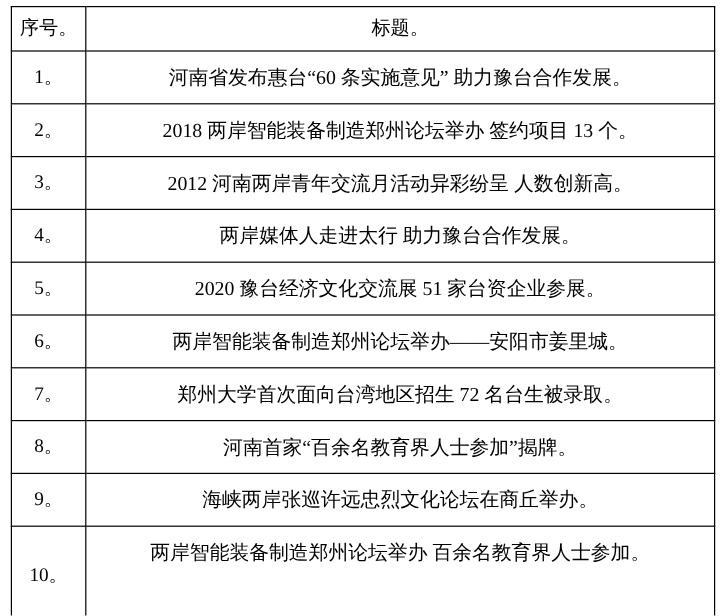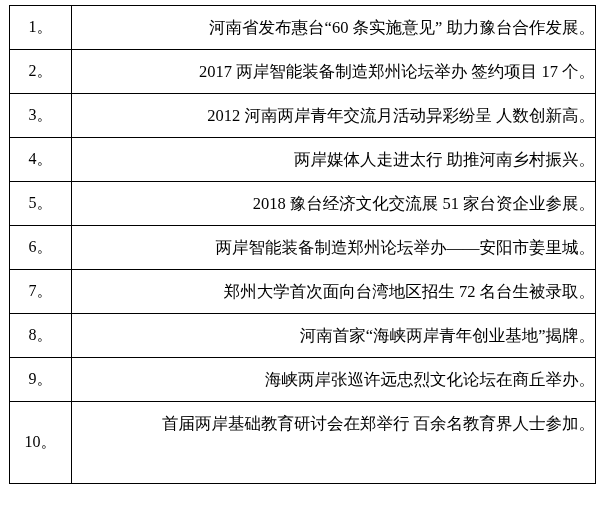--- a/index.html
+++ b/index.html
@@ -45,21 +45,21 @@
     font-size: 16px;
     height: 36px;
     line-height: 36px;
   }
   .idx-cell {
     text-align: center;
     font-size: 16px;
     height: 43px;
   }
   .title-cell {
-    text-align: right;
+    text-align: center;
     font-size: 16.5px;
     height: 43px;
     padding-left: 8px;
     padding-right: 4px;
     line-height: 25px;
   }
   .title-cell.two-line {
     height: 72px;
     vertical-align: top;
     padding-top: 9px;
@@ -76,74 +76,78 @@
 <body>
 
 <div class="page">
   <table class="doc-table">
     <colgroup>
       <col class="col-idx">
       <col class="col-title">
     </colgroup>
     <tbody>
       <tr>
+        <td class="hdr-cell">序号。</td>
+        <td class="hdr-cell">标题。</td>
+      </tr>
+      <tr>
         <td class="idx-cell">1。</td>
         <td class="title-cell">
             <span class="nowrap-inner">河南省发布惠台“60 条实施意见”  助力豫台合作发展。</span>
           </td>
       </tr>
       <tr>
         <td class="idx-cell">2。</td>
         <td class="title-cell">
-            <span class="nowrap-inner">2017 两岸智能装备制造郑州论坛举办  签约项目 17 个。</span>
+            <span class="nowrap-inner">2018 两岸智能装备制造郑州论坛举办  签约项目 13 个。</span>
           </td>
       </tr>
       <tr>
         <td class="idx-cell">3。</td>
         <td class="title-cell">
             <span class="nowrap-inner">2012 河南两岸青年交流月活动异彩纷呈  人数创新高。</span>
           </td>
       </tr>
       <tr>
         <td class="idx-cell">4。</td>
         <td class="title-cell">
-            <span class="nowrap-inner">两岸媒体人走进太行  助推河南乡村振兴。</span>
+            <span class="nowrap-inner">两岸媒体人走进太行  助力豫台合作发展。</span>
           </td>
       </tr>
       <tr>
         <td class="idx-cell">5。</td>
         <td class="title-cell">
-            <span class="nowrap-inner">2018 豫台经济文化交流展  51 家台资企业参展。</span>
+            <span class="nowrap-inner">2020 豫台经济文化交流展  51 家台资企业参展。</span>
           </td>
       </tr>
       <tr>
         <td class="idx-cell">6。</td>
         <td class="title-cell">
             <span class="nowrap-inner">两岸智能装备制造郑州论坛举办——安阳市姜里城。</span>
           </td>
       </tr>
       <tr>
         <td class="idx-cell">7。</td>
         <td class="title-cell">
             <span class="nowrap-inner">郑州大学首次面向台湾地区招生  72 名台生被录取。</span>
           </td>
       </tr>
       <tr>
         <td class="idx-cell">8。</td>
         <td class="title-cell">
-            <span class="nowrap-inner">河南首家“海峡两岸青年创业基地”揭牌。</span>
+            <span class="nowrap-inner">河南首家“百余名教育界人士参加”揭牌。</span>
           </td>
       </tr>
       <tr>
         <td class="idx-cell">9。</td>
         <td class="title-cell">
             <span class="nowrap-inner">海峡两岸张巡许远忠烈文化论坛在商丘举办。</span>
           </td>
       </tr>
       <tr>
         <td class="idx-cell">10。</td>
         <td class="title-cell two-line">
-            <span class="wrap-inner">首届两岸基础教育研讨会在郑举行  百余名教育界人士参加。</span>
+            <span class="wrap-inner">两岸智能装备制造郑州论坛举办  百余名教育界人士参加。</span>
           </td>
       </tr>
     </tbody>
   </table>
 </div>
 
 </body></html>

